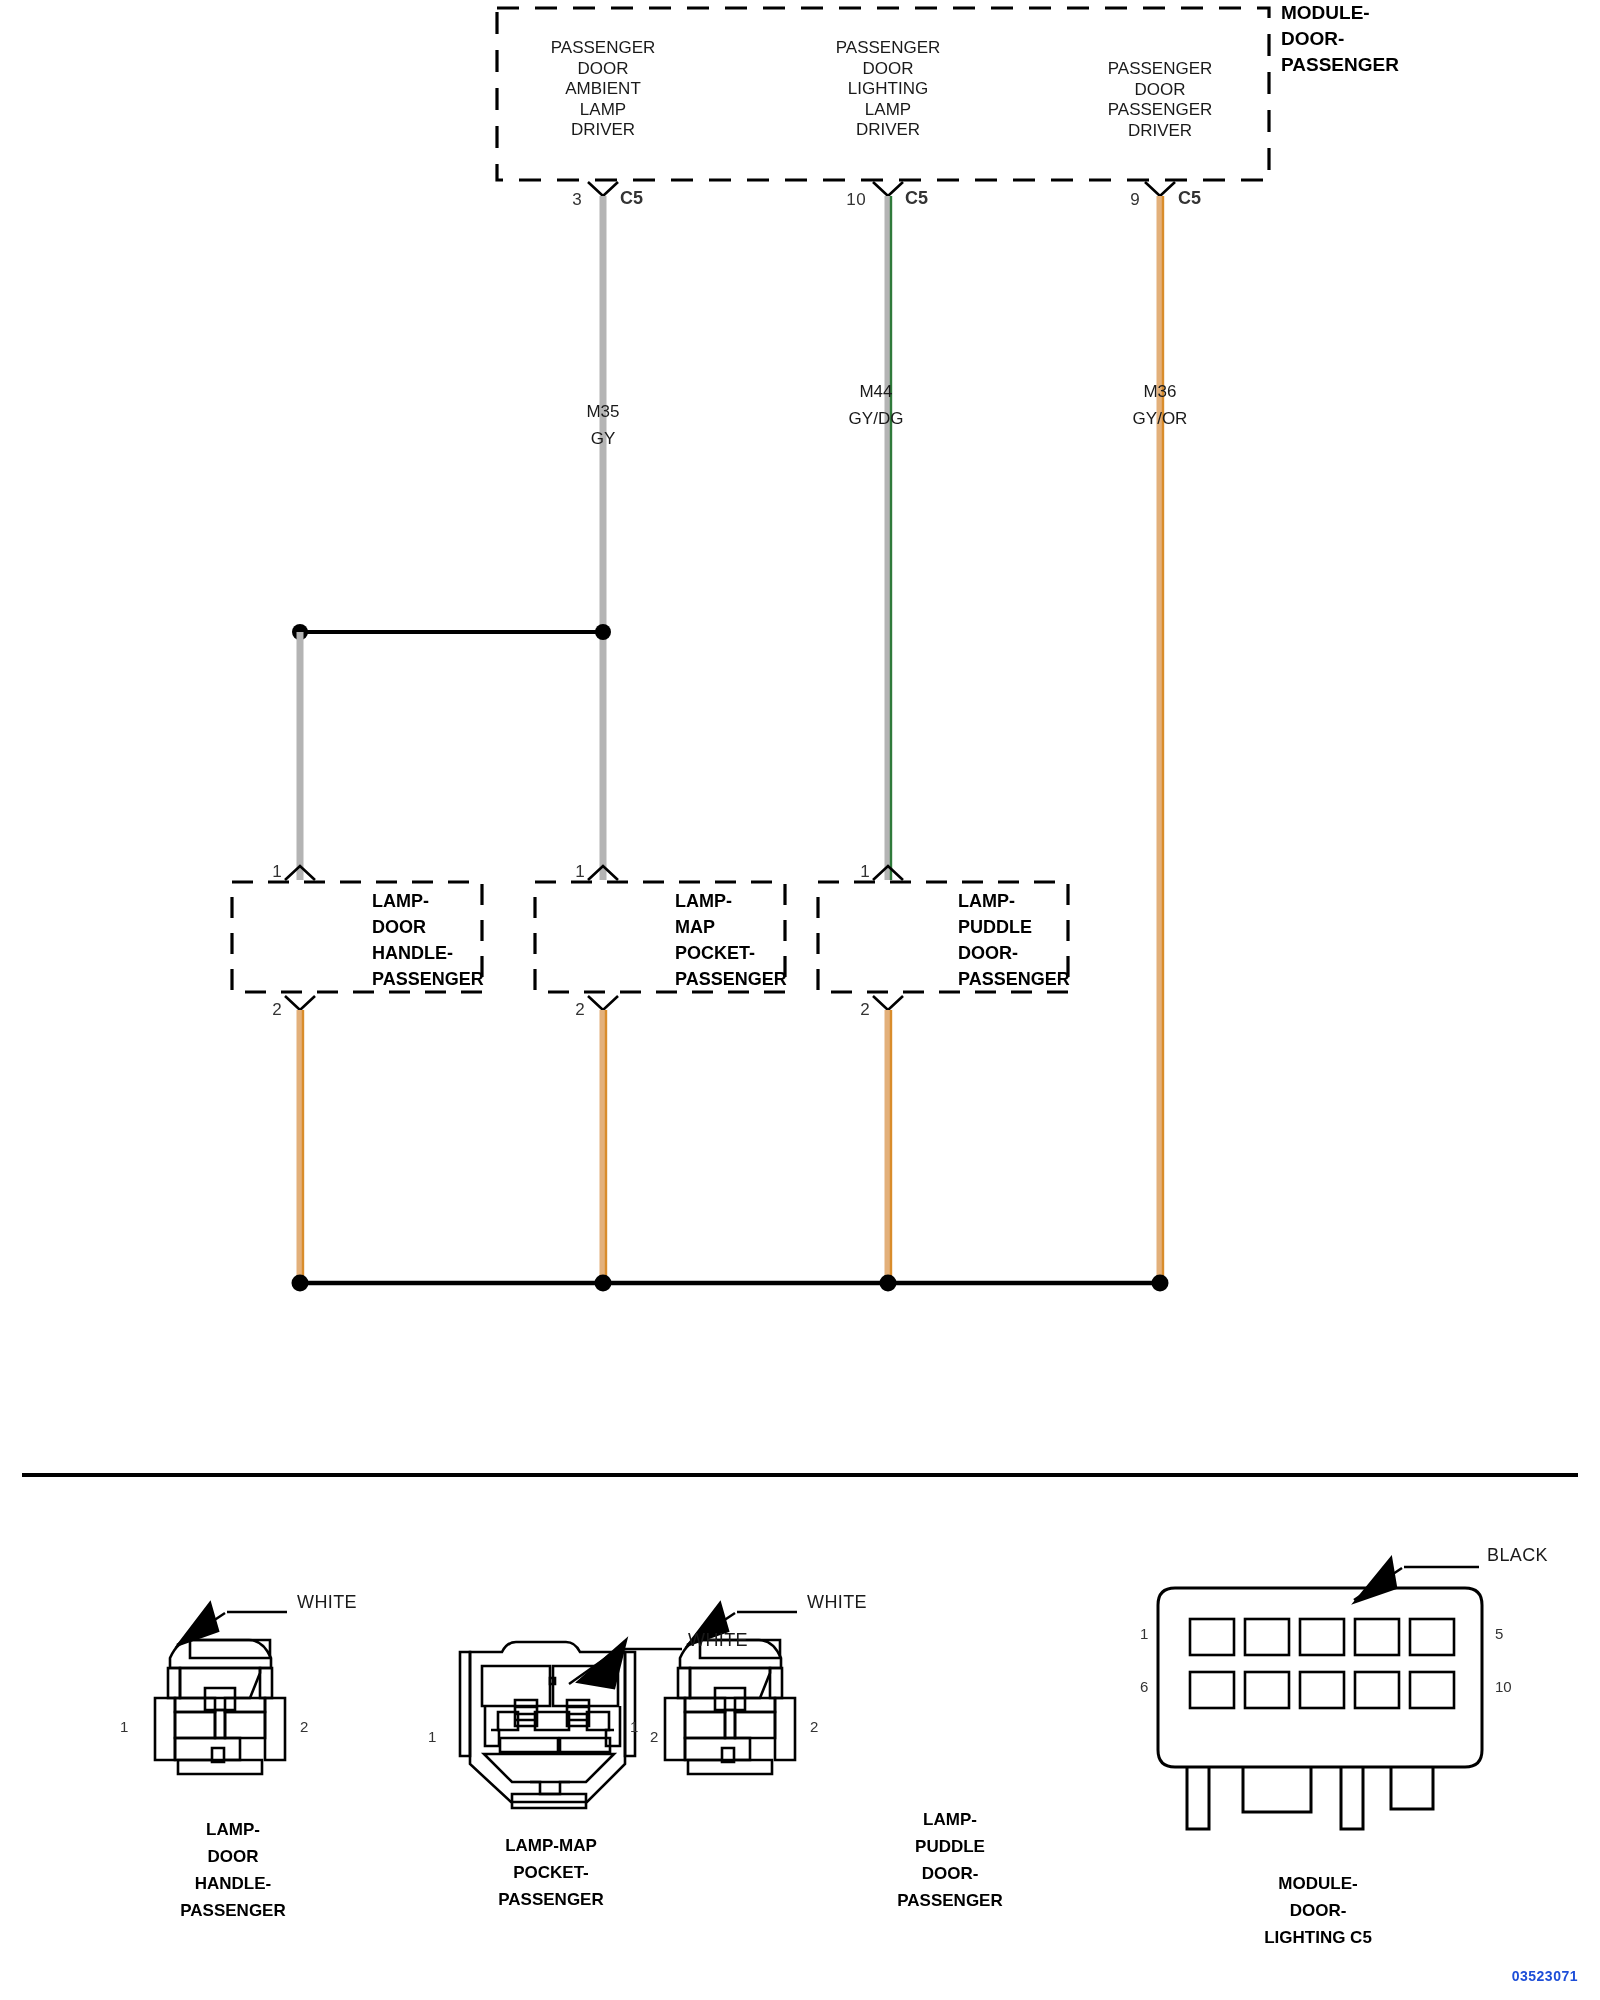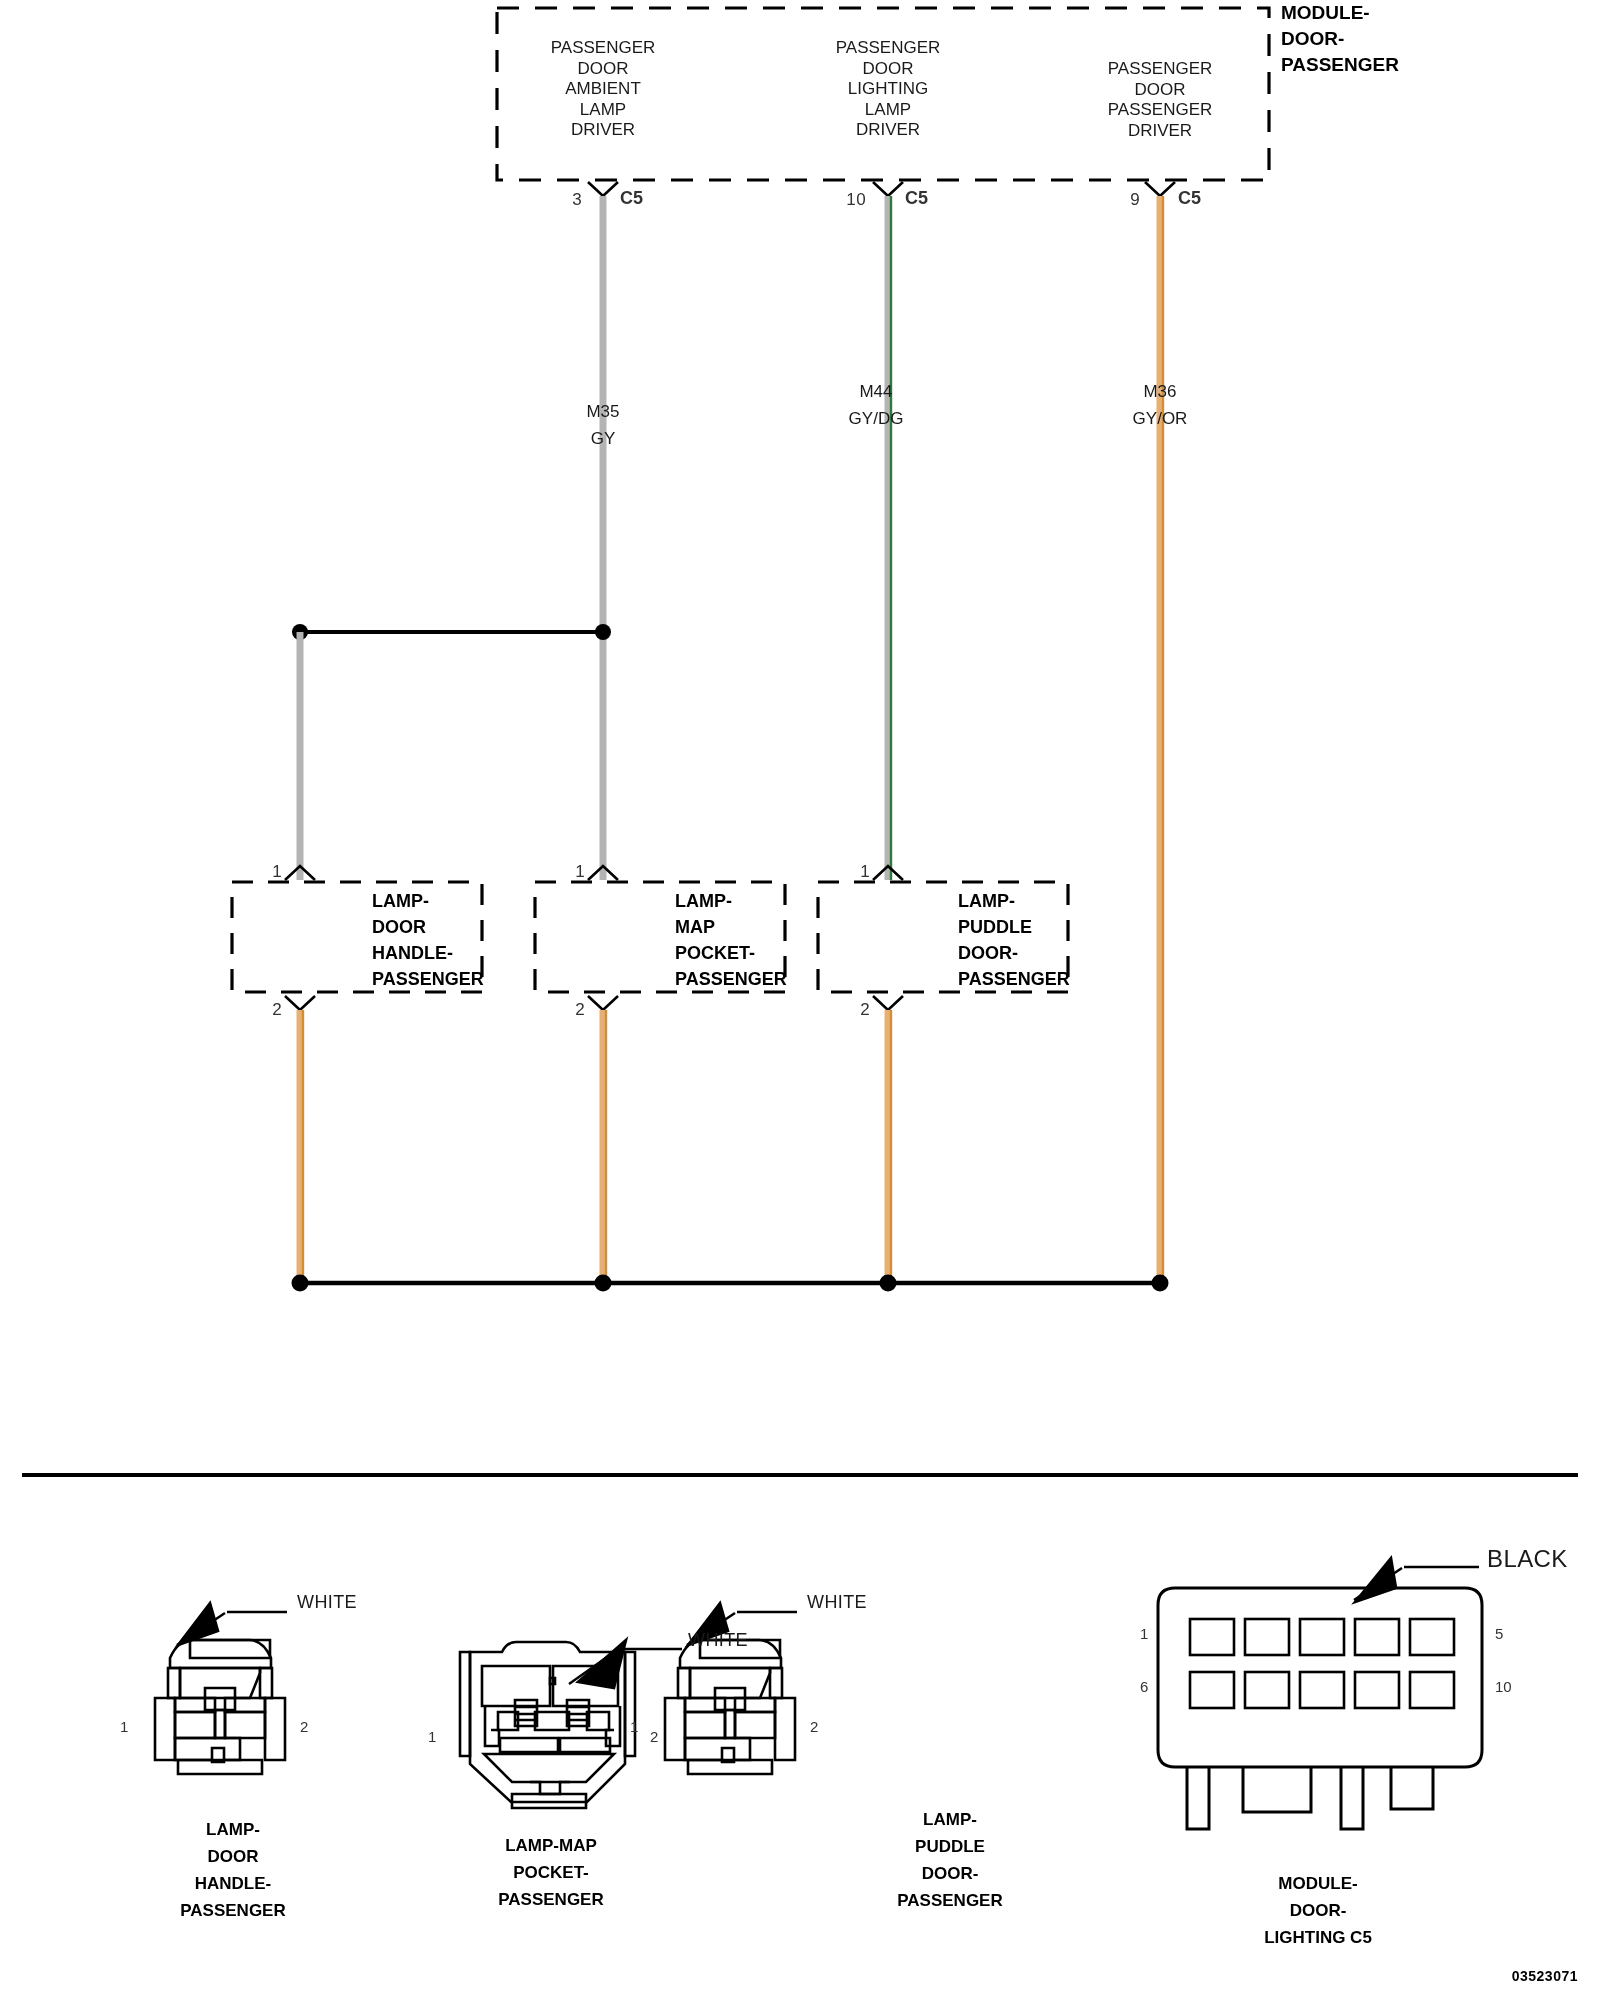--- a/index.html
+++ b/index.html
@@ -1,21 +1,21 @@
 <!DOCTYPE html>
 <html><head>
 <meta charset="utf-8">
 <style>
   html,body{margin:0;padding:0;background:#fff;}
   body{width:1600px;height:2000px;position:relative;font-family:"Liberation Sans",sans-serif;color:#000;}
   #stage{position:absolute;left:0;top:0;width:1600px;height:2000px;overflow:hidden;}
   svg.layer{position:absolute;left:0;top:0;width:1600px;height:2000px;}
   .txt{position:absolute;white-space:nowrap;}
   .lbl{font-size:17px;color:#1a1a1a;letter-spacing:.4px;}
-  .lbl-r{font-size:17px;color:#000000;letter-spacing:.4px;text-align:right;transform:translateX(-100%);}
+  .lbl-r{font-size:17px;color:#1d4ed8;letter-spacing:.4px;text-align:right;transform:translateX(-100%);}
   .bold{font-weight:bold;color:#000;}
   .pin{font-size:17px;color:#333;}
   .modname{font-size:19px;font-weight:bold;line-height:26px;}
   .devname{font-size:18px;font-weight:bold;line-height:26px;}
   .capt{font-size:17px;font-weight:bold;line-height:27px;text-align:center;transform:translateX(-50%);}
   .cnum{font-size:15px;color:#333;}
   .code{font-size:14px;font-weight:bold;letter-spacing:.5px;}
   .modline{font-size:17px;line-height:20.5px;text-align:center;transform:translateX(-50%);color:#1a1a1a;}
   .wlab{font-size:17px;line-height:27px;text-align:center;transform:translateX(-50%);color:#1a1a1a;}
 </style>
@@ -237,21 +237,21 @@
   <div class="txt devname" style="left:958px;top:888px;">
     <div>LAMP-</div>
     <div>PUDDLE</div>
     <div>DOOR-</div>
     <div>PASSENGER</div>
   </div>
 
   <div class="txt lbl" style="left:297px;top:1592px;font-size:18px;">WHITE</div>
   <div class="txt lbl" style="left:688px;top:1630px;font-size:18px;">WHITE</div>
   <div class="txt lbl" style="left:807px;top:1592px;font-size:18px;">WHITE</div>
-  <div class="txt lbl" style="left:1487px;top:1545px;font-size:24px;">BLACK</div>
+  <div class="txt lbl" style="left:1487px;top:1545px;font-size:18px;">BLACK</div>
 
   <div class="txt cnum" style="left:120px;top:1718px;">1</div>
   <div class="txt cnum" style="left:300px;top:1718px;">2</div>
   <div class="txt cnum" style="left:428px;top:1728px;">1</div>
   <div class="txt cnum" style="left:650px;top:1728px;">2</div>
   <div class="txt cnum" style="left:630px;top:1718px;">1</div>
   <div class="txt cnum" style="left:810px;top:1718px;">2</div>
   <div class="txt cnum" style="left:1140px;top:1625px;">1</div>
   <div class="txt cnum" style="left:1495px;top:1625px;">5</div>
   <div class="txt cnum" style="left:1140px;top:1678px;">6</div>

